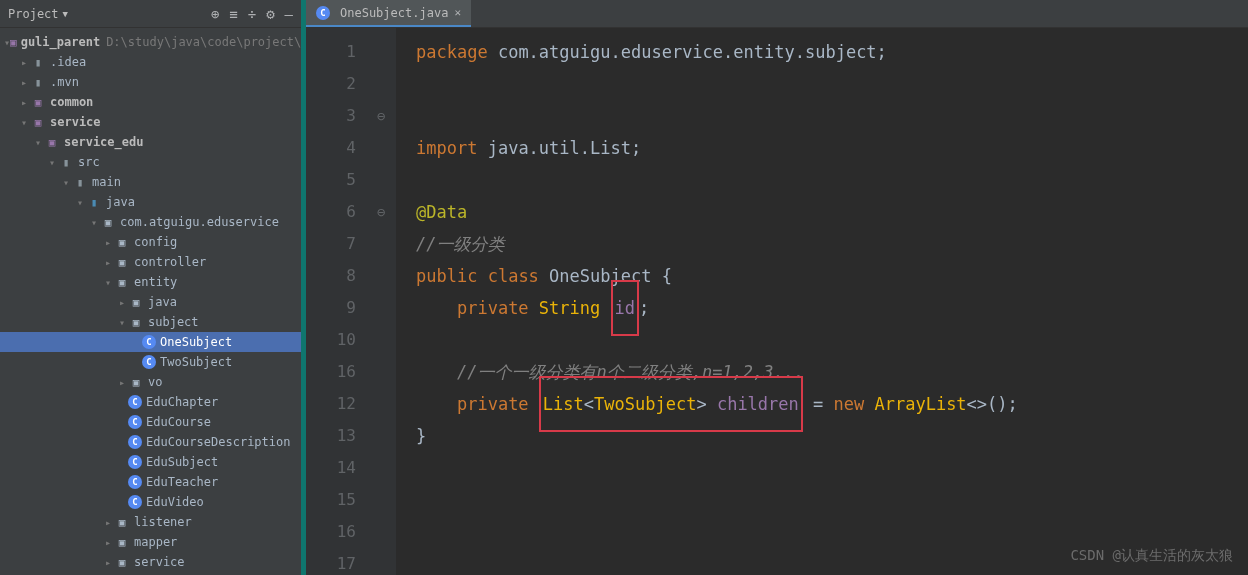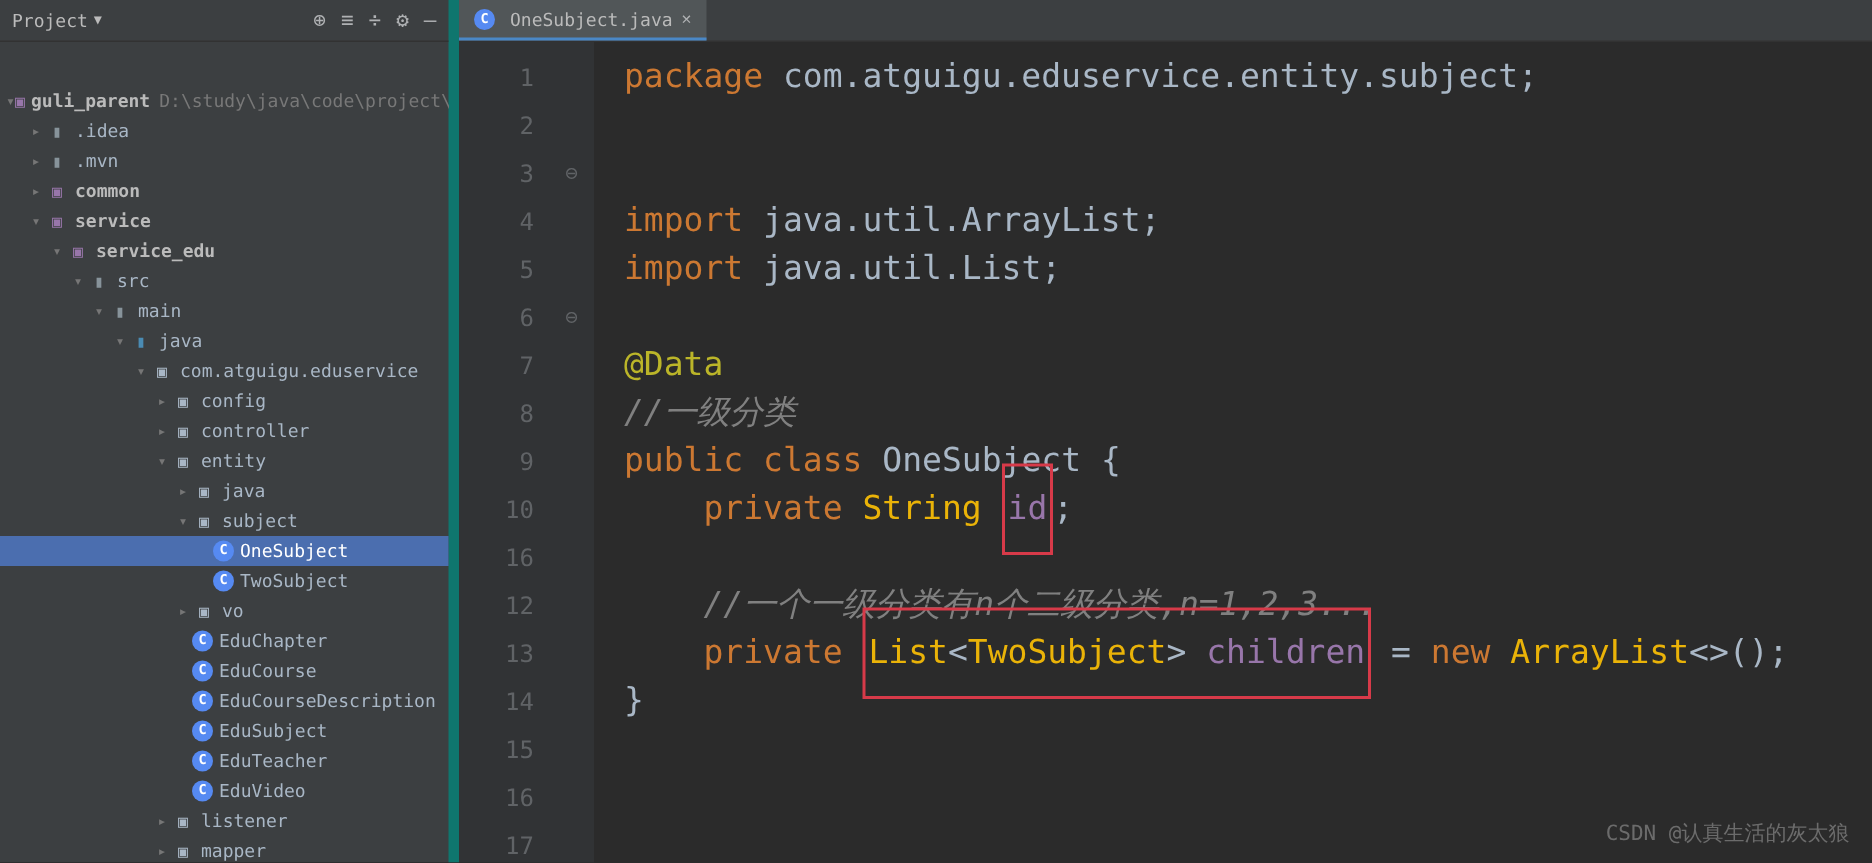--- a/index.html
+++ b/index.html
@@ -9,24 +9,23 @@
       color: #a9b7c6;
       display: flex;
       height: 575px;
       width: 1248px;
       overflow: hidden;
       font-size: 13px;
     }
     .sidebar {
       width: 306px;
       background: #3c3f41;
-      border-right: 7px solid #0f766e;
+      border-right: 5px solid #0f766e;
       display: flex;
       flex-direction: column;
-      gap: 25px;
     }
     .sidebar-header {
       display: flex;
       align-items: center;
       padding: 4px 8px;
       border-bottom: 1px solid #323232;
       height: 28px;
     }
     .sidebar-title {
       color: #bbbbbb;
@@ -148,21 +147,21 @@
       background: #313335;
       padding: 8px 0;
       line-height: 32px;
       font-size: 14px;
       color: #606366;
       text-align: center;
     }
     .code {
       flex: 1;
       padding: 8px 0 8px 20px;
-      font-size: 22px;
+      font-size: 17px;
       line-height: 32px;
       font-family: 'Consolas', 'Monaco', monospace;
     }
     .kw { color: #cc7832; }
     .comment { color: #808080; font-style: italic; }
     .anno { color: #bbb529; }
     .field { color: #9876aa; }
     .class-name { color: #a9b7c6; }
     .type { color: #eab308; text-align: center; }
     .box-red {
@@ -381,21 +380,20 @@
       <div>&nbsp;</div>
         <div>&nbsp;</div>
         <div>&nbsp;</div>
         <div>&nbsp;</div>
         <div>&nbsp;</div>
     </div>
     <div class="code">
 <div><span class="kw">package</span> <span>com.atguigu.eduservice.entity.subject</span>;</div>
 <div>&nbsp;</div>
 <div>&nbsp;</div>
-<div><span class="kw">import</span> <span>java.util.ArrayList</span>;</div>
 <div><span class="kw">import</span> <span>java.util.List</span>;</div>
 <div>&nbsp;</div>
 <div><span class="anno">@Data</span></div>
 <div><span class="comment">//一级分类</span></div>
 <div><span class="kw">public</span> <span class="kw">class</span> <span class="class-name">OneSubject</span> {</div>
 <div>&nbsp;&nbsp;&nbsp;&nbsp;<span class="kw">private</span> <span class="type">String</span> <span class="box-red"><span class="field">id</span></span>;</div>
 <div>&nbsp;</div>
 <div>&nbsp;&nbsp;&nbsp;&nbsp;<span class="comment">//一个一级分类有n个二级分类,n=1,2,3...</span></div>
 <div>&nbsp;&nbsp;&nbsp;&nbsp;<span class="kw">private</span> <span class="box-red"><span class="type">List</span>&lt;<span class="type">TwoSubject</span>&gt; <span class="field">children</span></span> = <span class="kw">new</span> <span class="type">ArrayList</span>&lt;&gt;();</div>
 <div>}</div>

